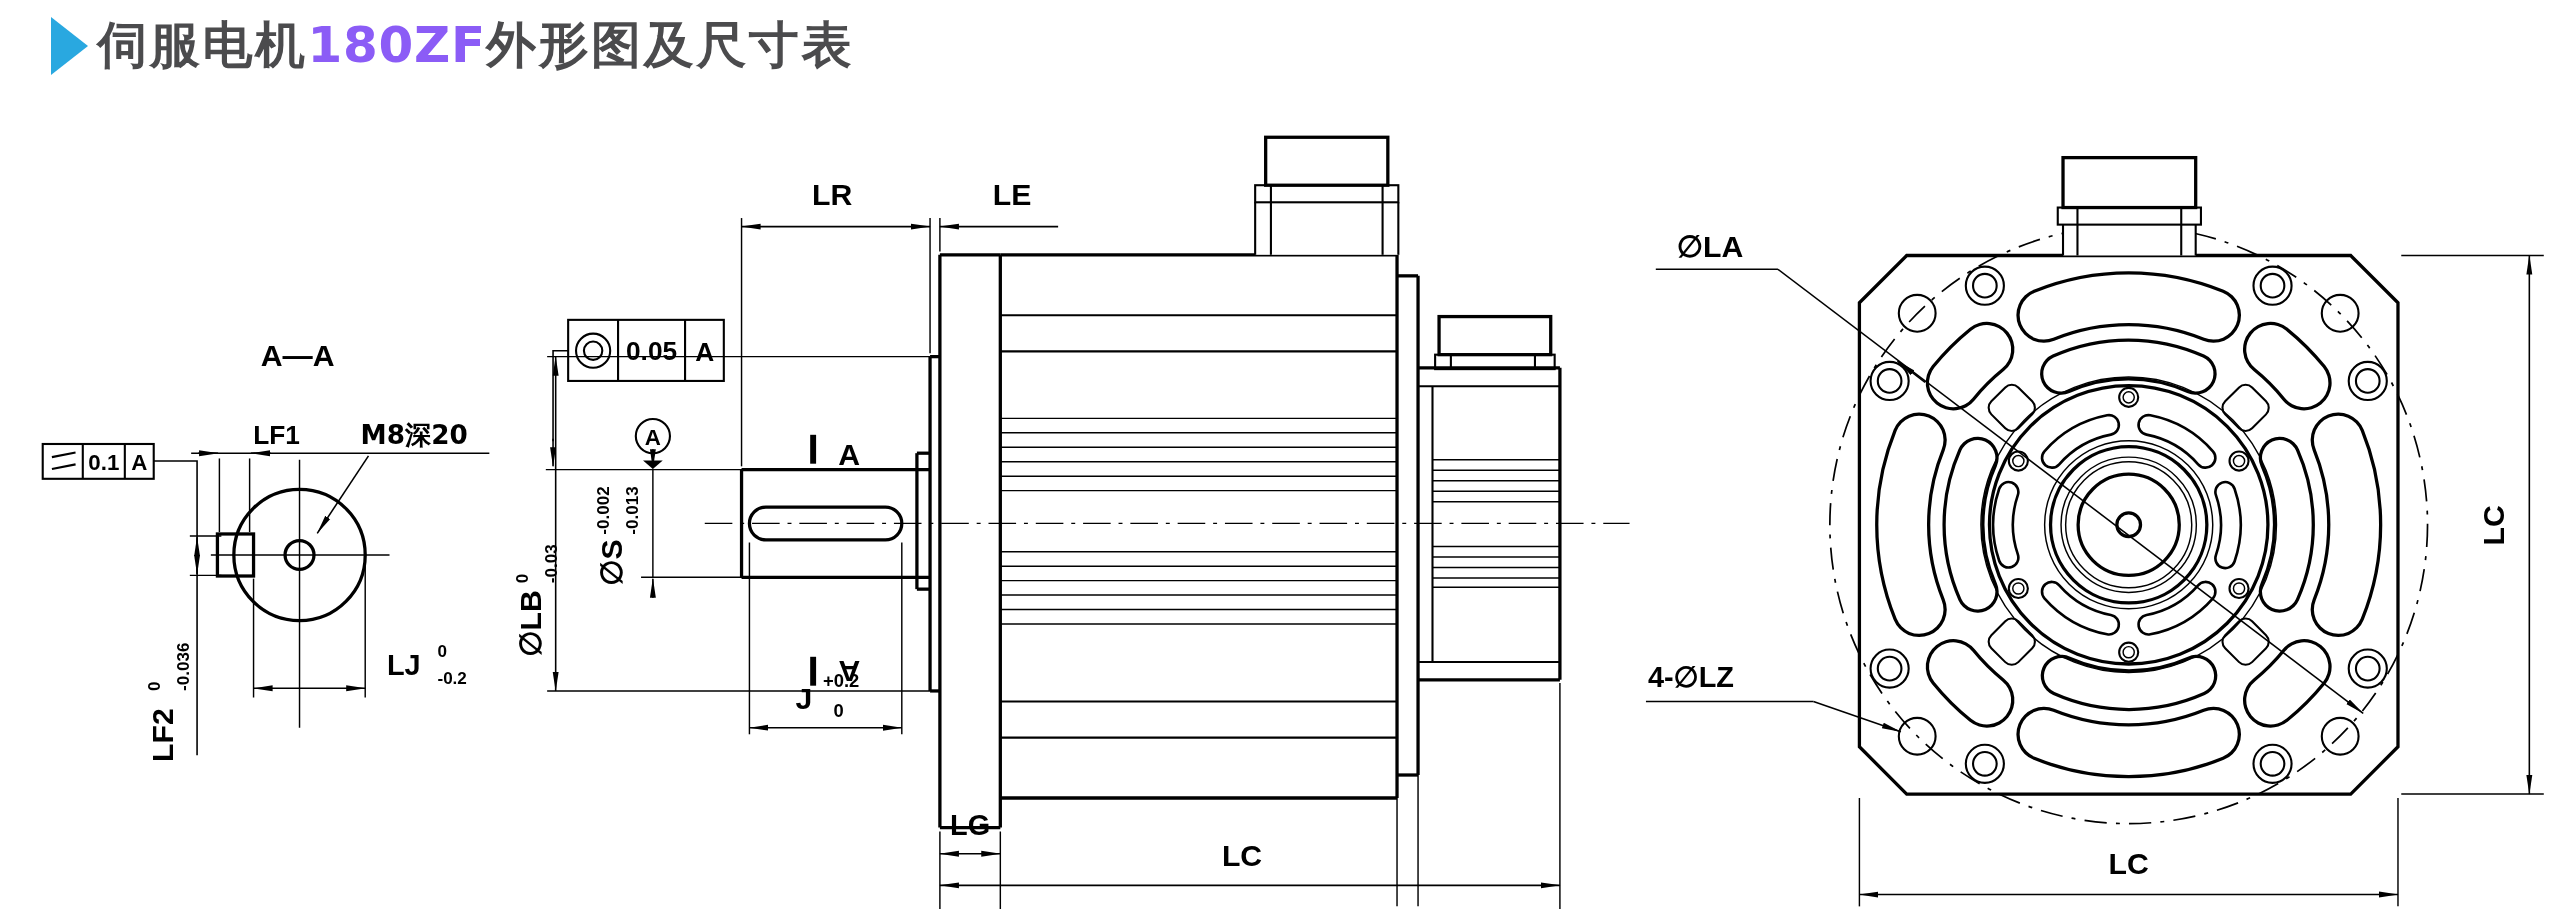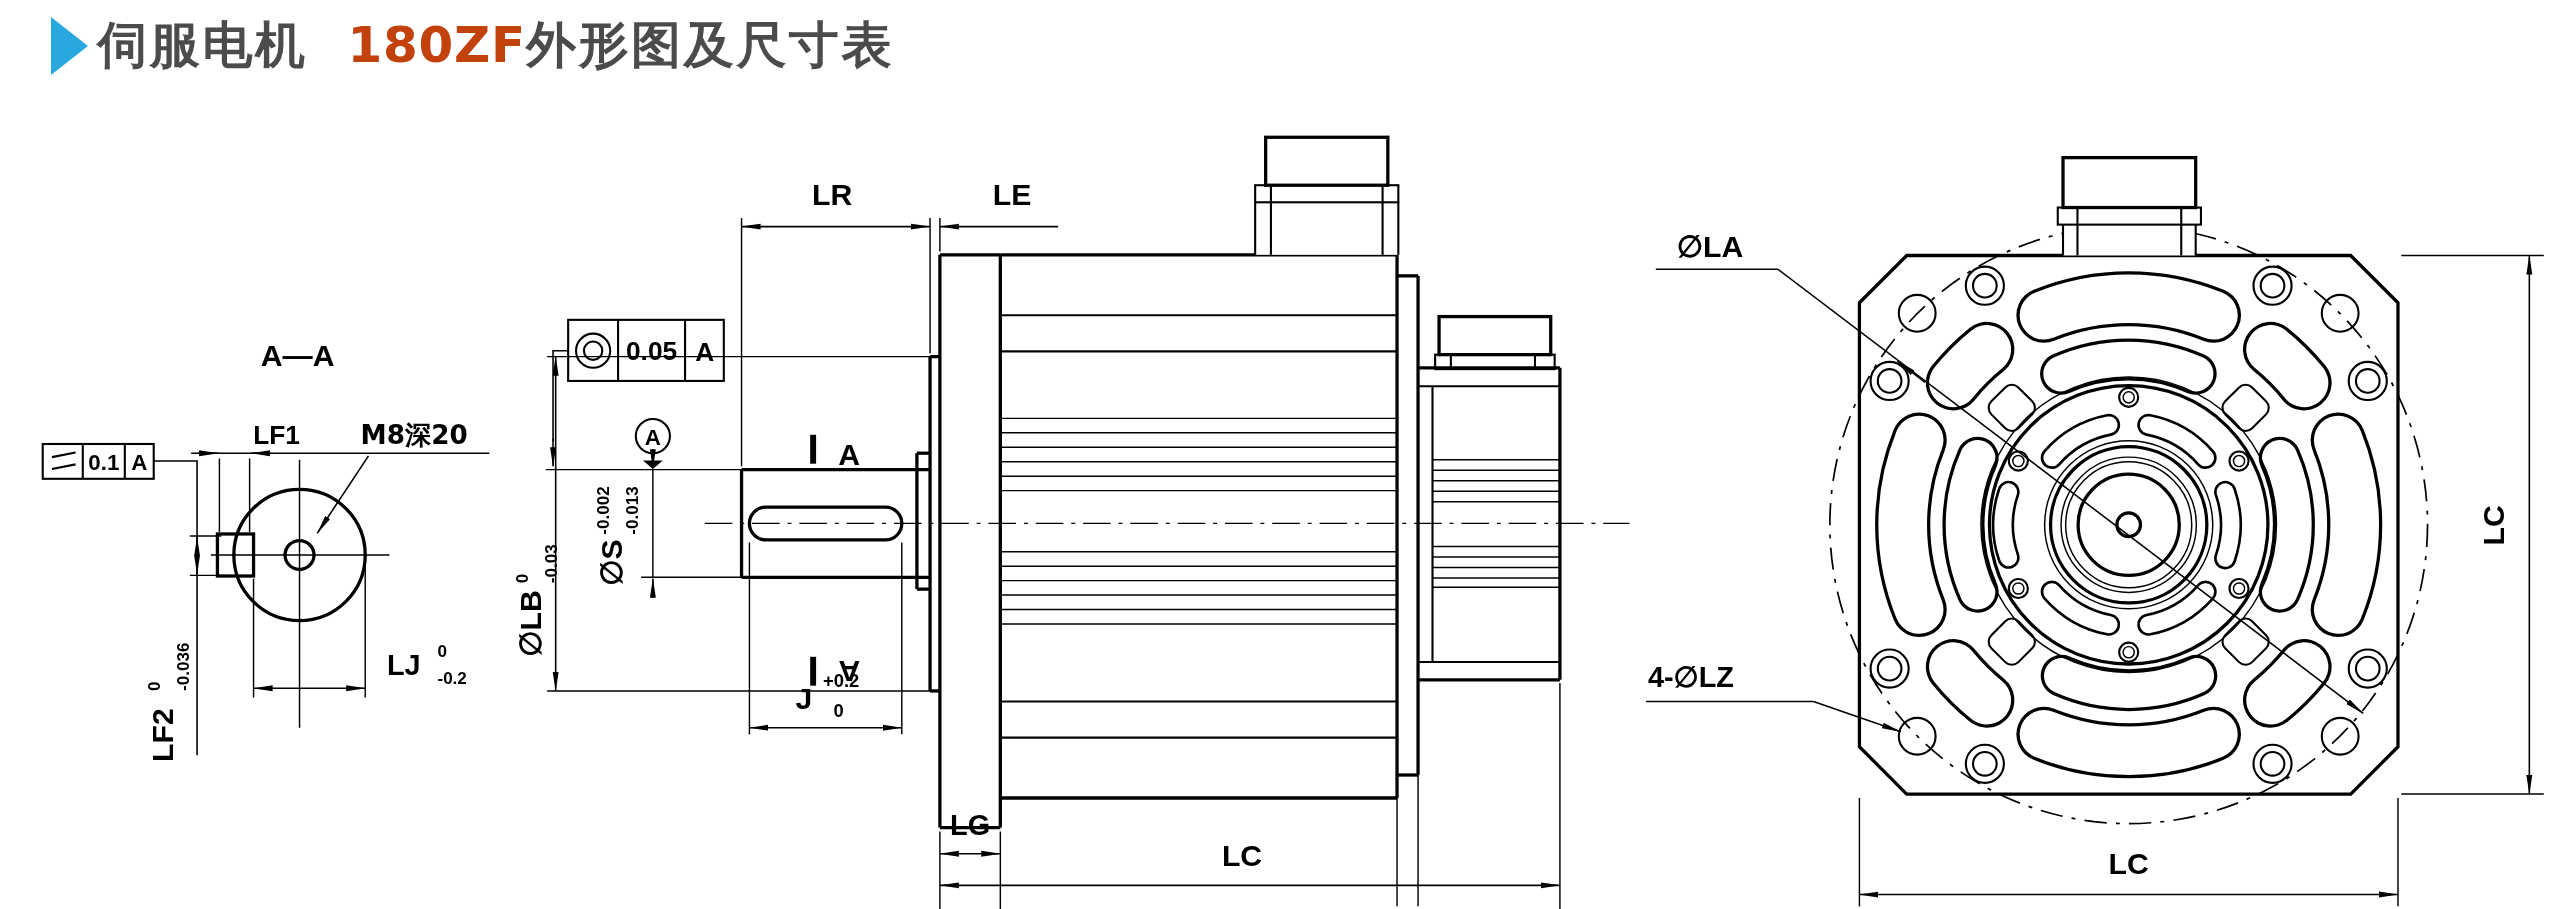--- a/index.html
+++ b/index.html
@@ -4,21 +4,21 @@
 <style>
   html,body{margin:0;padding:0;background:#fff;}
   #stage{position:relative;width:2576px;height:909px;background:#ffffff;overflow:hidden;
          font-family:"Liberation Sans", sans-serif;}
   
   .title{position:absolute;left:51px;top:12px;display:flex;align-items:center;gap:9.2px;}
   .tri{width:0;height:0;border-left:37px solid #29a8e0;border-top:29px solid transparent;
        border-bottom:29px solid transparent;}
   .title .txt{font-size:50px;font-weight:bold;color:#4b4b4d;letter-spacing:2.6px;
               font-family:"DejaVu Sans","Liberation Sans",sans-serif;}
-  .title .accent{color:#c2410c;letter-spacing:0.7px;margin-left:40px;}
+  .title .accent{color:#8b5cf6;letter-spacing:0.7px;}
   
   svg{position:absolute;left:0;top:0;}
   text{fill:#000;font-family:"Liberation Sans",sans-serif;font-weight:bold;}
   .t46{font-size:46px;} .t44{font-size:44px;} .t40{font-size:40px;}
   .t34{font-size:34px;} .t28{font-size:28px;} .t26{font-size:26px;}
   .cjk{font-family:"DejaVu Sans","Liberation Sans",sans-serif;}
   .mid{text-anchor:middle;}
   
   .bold{stroke:#000;stroke-width:5;fill:none;}
   .med{stroke:#000;stroke-width:3.2;fill:none;}

